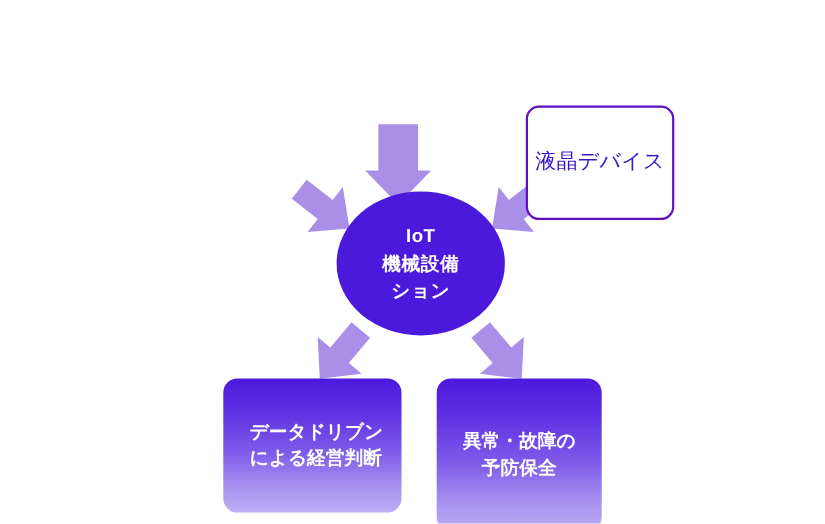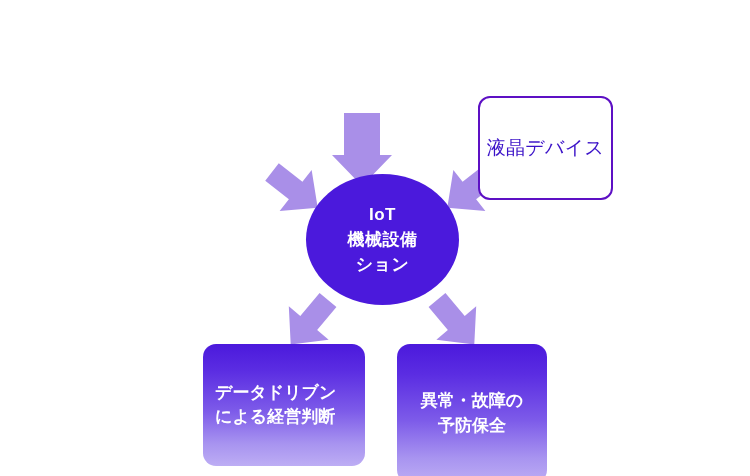--- a/index.html
+++ b/index.html
@@ -91,21 +91,21 @@
   }
   .outcome-box .outcome-text {
     color: #ffffff;
     font-size: 17px;
     font-weight: 700;
     line-height: 1.42;
     white-space: pre-line;
     width: 100%;
   }
   #box-datadriven { left: 203px; top: 344px; width: 162px; height: 122px; }
-  #box-datadriven .outcome-text { text-align: left; padding-left: 12px; }
+  #box-datadriven .outcome-text { text-align: left; padding-left: 24px; }
   #box-maintenance { left: 397px; top: 344px; width: 150px; height: 139px; }
   #box-maintenance .outcome-text { text-align: center; }
 </style>
 </head>
 <body>
 
 <div id="diagram">
 
   <svg id="arrow-layer" viewBox="0 0 750 476" width="750" height="476">
 

